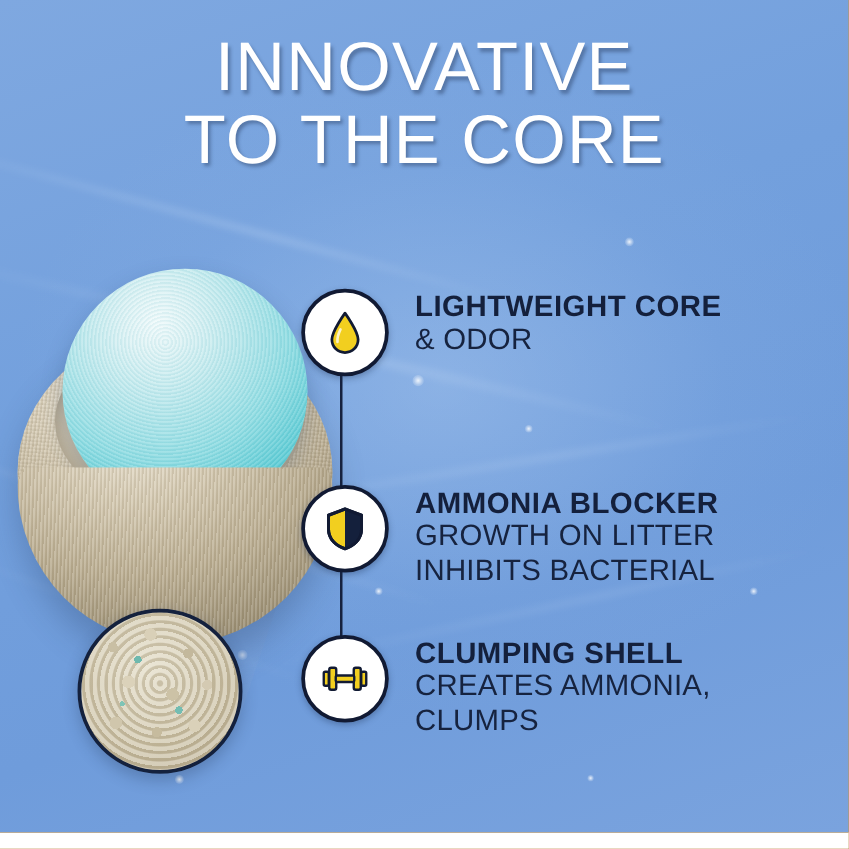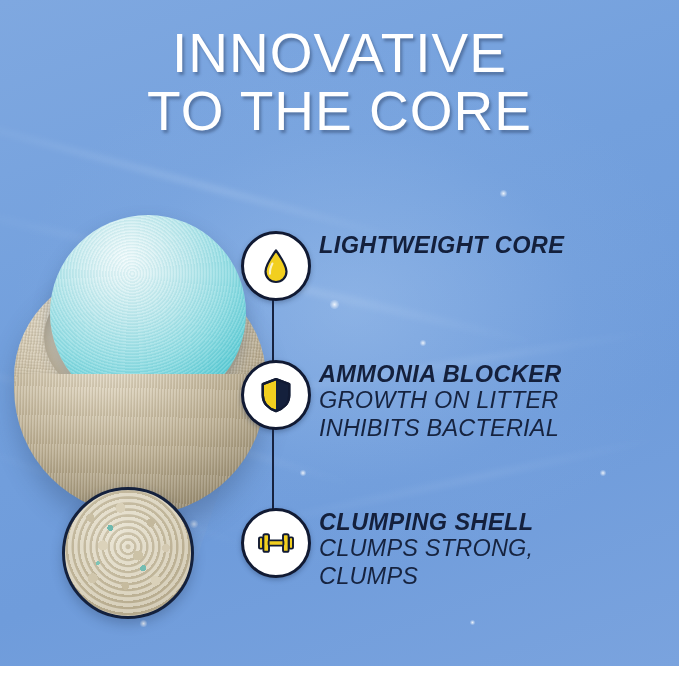--- a/index.html
+++ b/index.html
@@ -204,43 +204,42 @@
   }
 
   
   .feature {
     position: absolute;
     left: 241px;
     display: flex;
     align-items: flex-start;
   }
   .feature.f1 { top: 231px; }
-  .feature.f2 { top: 360px; }
+  .feature.f2 { top: 388px; }
   .feature.f3 { top: 508px; justify-content: flex-end; }
 
   .badge {
     position: relative;
     flex: 0 0 auto;
     width: 64px;
     height: 64px;
     border-radius: 50%;
     background: #ffffff;
     border: 3px solid #111A33;
     display: flex;
     align-items: center;
     justify-content: center;
     box-shadow: 0 2px 5px rgba(25,45,80,0.35);
     z-index: 2;
   }
 
   .feature-text {
-    margin-left: 8px;
+    margin-left: 21px;
     padding-top: 1px;
     color: #14203C;
-    font-style: italic;
   }
   .feature-title {
     font-size: 23.5px;
     line-height: 26px;
     font-weight: 700;
     letter-spacing: 0.4px;
     white-space: nowrap;
   }
   .feature-desc {
     font-size: 23.5px;
@@ -292,20 +291,21 @@
   <div class="feature f1">
     <div class="badge">
       <svg width="38" height="38" viewBox="0 0 38 38">
         <path d="M19 3.5 C19 3.5 8.5 18 8.5 24.6 C8.5 30.6 13.2 35 19 35 C24.8 35 29.5 30.6 29.5 24.6 C29.5 18 19 3.5 19 3.5 Z" fill="#F2CF1F" stroke="#111A33" stroke-width="2.2" stroke-linejoin="round"></path>
         <path d="M15.4 16.5 C13.6 20.2 12.6 23.3 13.0 26.6" fill="none" stroke="#FFFFFF" stroke-width="2.1" stroke-linecap="round" opacity="0.75"></path>
       </svg>
     </div>
     <div class="feature-text">
       <div class="feature-title">LIGHTWEIGHT CORE</div>
       <div class="feature-desc">
+        <span class="dl">&amp; ODOR</span>
       </div>
     </div>
   </div>
 
   <div class="feature f2">
     <div class="badge">
       <svg width="38" height="38" viewBox="0 0 38 38">
         <path d="M19 3.2 L32.2 8.2 L32.2 19.4 C32.2 27.2 26.4 32.6 19 35 C11.6 32.6 5.8 27.2 5.8 19.4 L5.8 8.2 Z" fill="#F2CF1F" stroke="#111A33" stroke-width="2.4" stroke-linejoin="round"></path>
         <path d="M19 3.2 L32.2 8.2 L32.2 19.4 C32.2 27.2 26.4 32.6 19 35 Z" fill="#14203C"></path>
         <path d="M19 3.2 L32.2 8.2 L32.2 19.4 C32.2 27.2 26.4 32.6 19 35 C11.6 32.6 5.8 27.2 5.8 19.4 L5.8 8.2 Z" fill="none" stroke="#111A33" stroke-width="2.4" stroke-linejoin="round"></path>
@@ -328,19 +328,19 @@
           <rect x="7.4" y="11.2" width="5.6" height="17.6" rx="1.6" fill="#F2CF1F"></rect>
           <rect x="27.0" y="11.2" width="5.6" height="17.6" rx="1.6" fill="#F2CF1F"></rect>
           <rect x="33.0" y="14.4" width="4.0" height="11.2" rx="1.2" fill="#F2CF1F"></rect>
           <rect x="12.6" y="17.4" width="14.8" height="5.2" rx="1.0" fill="#F2CF1F"></rect>
         </g>
       </svg>
     </div>
     <div class="feature-text">
       <div class="feature-title">CLUMPING SHELL</div>
       <div class="feature-desc">
-        <span class="dl">CLUMPS STRONG,</span>
+        <span class="dl">CREATES AMMONIA,</span>
         <span class="dl">CLUMPS</span>
       </div>
     </div>
   </div>
 
 </div>
 
 </body></html>

